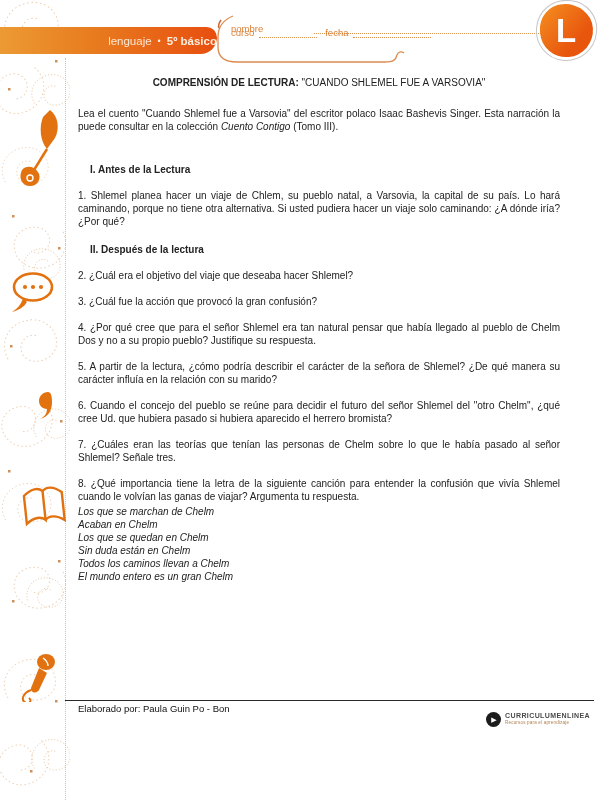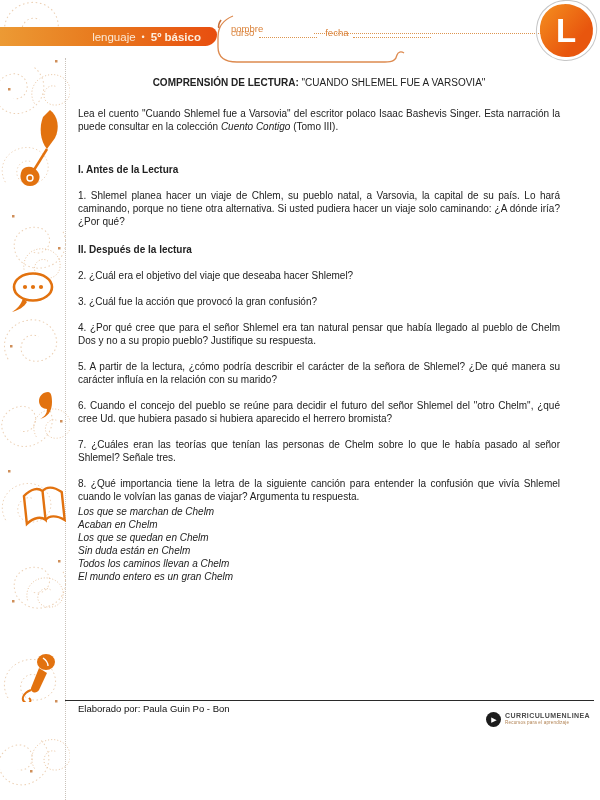--- a/index.html
+++ b/index.html
@@ -6,24 +6,24 @@
   .page { position:relative; width:600px; height:800px; background:#ffffff;
           font-family:"Liberation Sans", sans-serif; color:#222; overflow:hidden; }
 
   
   .margin-art { position:absolute; left:0; top:0; z-index:1; }
   .margin-divider { position:absolute; left:65px; top:58px; bottom:0; width:0;
                     border-left:1px dotted #c9c2ba; z-index:1; }
   .m-icon { position:absolute; z-index:2; }
 
   
-  .banner { position:absolute; left:0; top:27px; width:217px; height:19px; z-index:3;
+  .banner { position:absolute; left:0; top:27px; width:217px; height:27px; z-index:3;
             background:linear-gradient(90deg,#ec9a34 0%,#e87a1e 45%,#e84e0f 100%);
             border-radius:0 14px 22px 0; display:flex; align-items:center;
-            justify-content:flex-end; padding-right:16px; box-sizing:border-box;
+            justify-content:flex-end; box-sizing:border-box;
             color:#fdeede; font-size:11.5px; }
   .banner .subj { font-weight:400; opacity:.95; }
   .banner .bull { margin:0 6px; font-size:9px; }
   .banner .grade { font-weight:700; }
 
   .bracket-svg { position:absolute; left:185px; top:10px; z-index:3; }
 
   .hfield { position:absolute; z-index:4; font-size:9.5px; color:#d97f35; }
   .f-nombre { left:231px; top:22px; width:322px; display:flex; align-items:flex-end;gap:46px; }
   .f-curso  { left:231px; top:26px; width:210px; display:flex; align-items:flex-end; }
@@ -41,21 +41,21 @@
                     border-radius:50% 48% 52% 50%; transform:rotate(10deg); }
   .logo-l span { color:#fff; font-weight:700; font-size:33px; line-height:1;
                  transform:rotate(4deg); }
 
   
   .content { position:absolute; left:78px; top:76px; width:482px; z-index:3;
              font-size:10px; line-height:13px; text-align:justify; }
   .title { text-align:center; margin:0 0 18px; }
   .title b { font-weight:700; }
   .intro { margin:0 0 30px; }
-  .sec { font-size:10px; font-weight:700; margin:0 0 13px; text-align:left; }
+  .sec { font-size:10px; font-weight:700; margin:0 12px 13px; text-align:left; }
   .q  { margin:0 0 13px; }
   .q8 { margin-bottom:2px; }
   .antes-q { margin-bottom:15px; }
   .poem { font-style:italic; text-align:left; }
   .poem div { line-height:13px; }
 
   
   .footer-rule { position:absolute; left:65px; right:6px; top:700px; z-index:3;
                  border-top:1.5px solid #2a2a2a; }
   .credit { position:absolute; left:78px; top:703px; z-index:3; font-size:9.5px; color:#111; }

